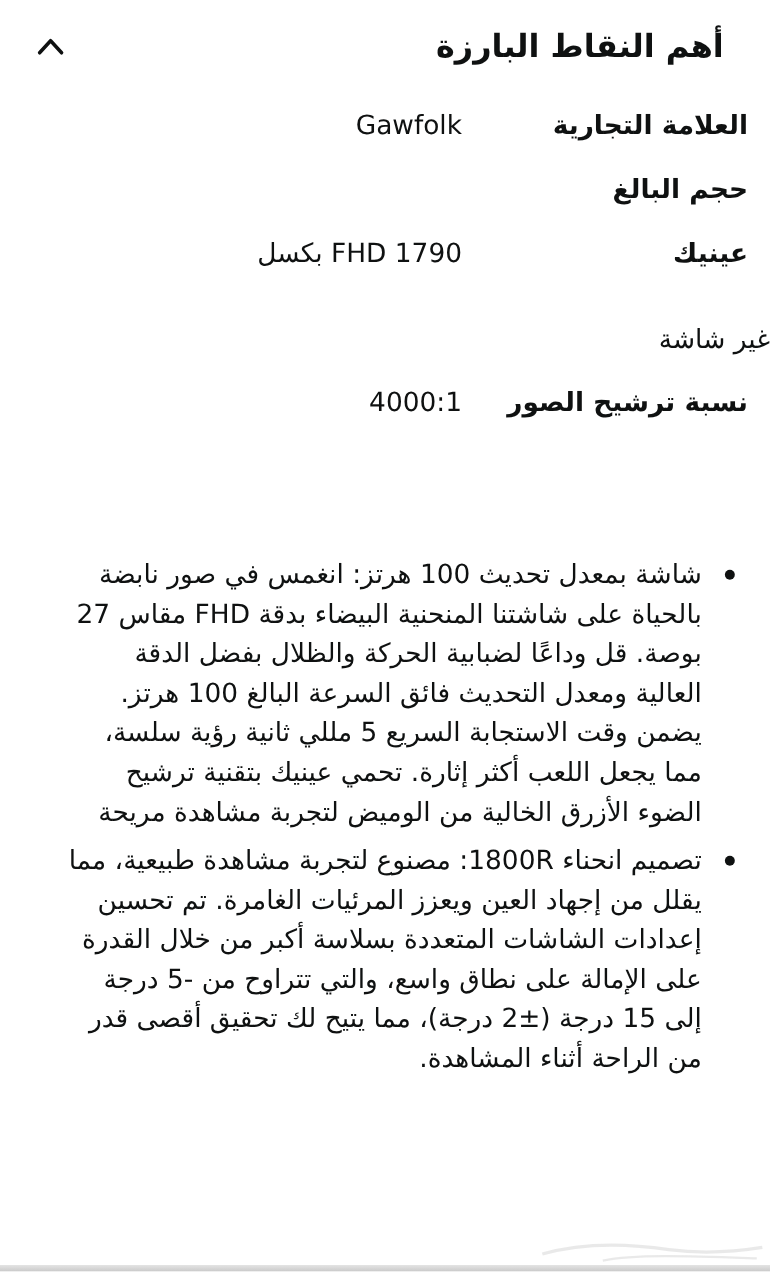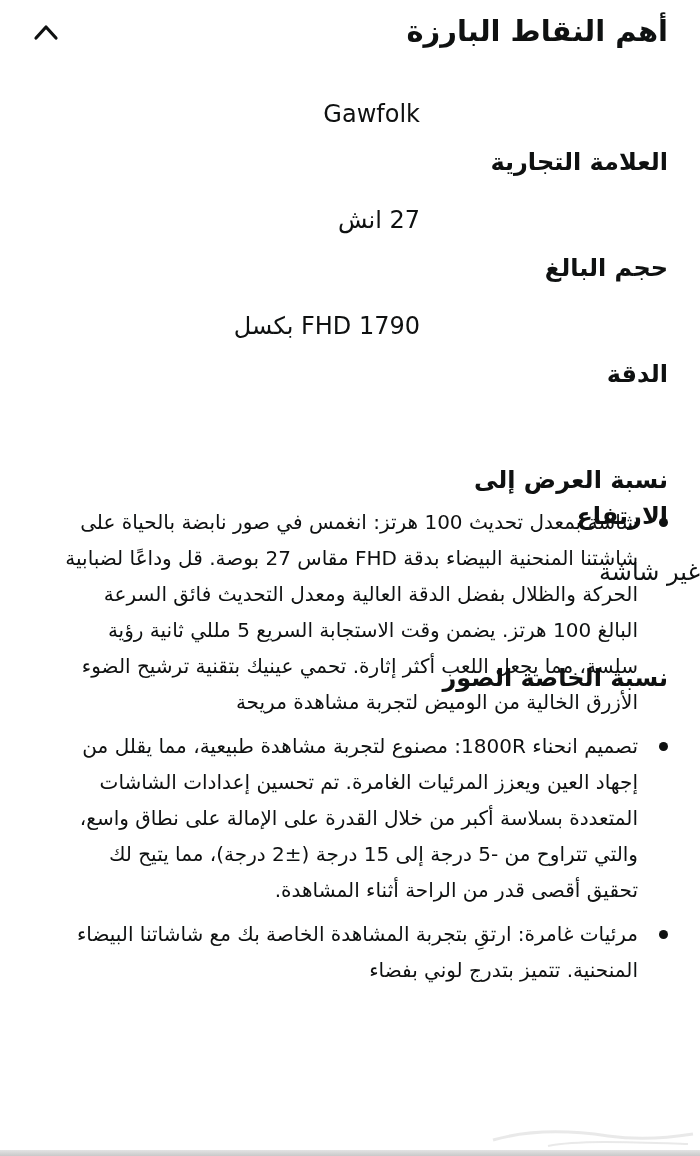--- a/index.html
+++ b/index.html
@@ -6,56 +6,55 @@
   html, body {
     width: 700px; height: 1156px; overflow: hidden;
     background: #ffffff;
     font-family: "DejaVu Sans", "Liberation Sans", sans-serif;
     color: #0f1111;
   }
   .page { position: relative; width: 700px; height: 1156px; direction: rtl; }
 
   .header {
     position: absolute; top: 14px; left: 0; right: 0; height: 56px;
-    display: flex; justify-content: space-between;
-    padding: 0 32px 0 28px;
+    display: flex; align-items: center; justify-content: space-between;
+    padding: 0 42px 0 28px;
   }
   .header-title {
     font-size: 29px; font-weight: bold; letter-spacing: 0;
   }
   .collapse-btn {
     width: 36px; height: 36px; display: flex; align-items: center; justify-content: center;
     cursor: pointer;
   }
   .collapse-btn svg { width: 26px; height: 18px; }
 
   .specs { position: absolute; top: 96px; left: 0; right: 0; }
   .spec-row {
     display: flex; direction: rtl; align-items: flex-start;
     margin-bottom: 22px;
   }
   .spec-label {
-    width: 280px; padding-right: 32px;
+    width: 280px; padding-right: 20px;
     font-size: 24px; font-weight: bold; line-height: 36px;
     text-align: right;
-    margin-top: 48px;
   }
   .spec-value {
     flex: 1; padding-right: 0;
     font-size: 24px; line-height: 36px; text-align: right;
   }
   .spec-row:nth-child(4) { margin-bottom: 20px; }
 
   .bullets {
     position: absolute; top: 504px; left: 58px; right: 32px;
     list-style: none; direction: rtl;
   }
   .bullet {
     position: relative; padding-right: 30px;
-    font-size: 20px; line-height: 36px; text-align: right;
+    font-size: 24px; line-height: 36px; text-align: right;
     margin-bottom: 8px;
   }
   .bullet-dot {
     position: absolute; right: 0; top: 14px;
     width: 9px; height: 9px; border-radius: 50%; background: #0f1111;
   }
 
   .bottom-bar {
     position: absolute; left: 0; right: 0; bottom: 0; height: 6px;
     background: linear-gradient(#e4e4e4, #c9c9c9);
@@ -79,50 +78,45 @@
     </div>
   </div>
 
   <div class="specs">
     <div class="spec-row">
       <div class="spec-label">العلامة التجارية</div>
       <div class="spec-value">Gawfolk</div>
     </div>
     <div class="spec-row">
       <div class="spec-label">حجم البالغ</div>
-      <div class="spec-value">27 انش</div>
     </div>
     <div class="spec-row">
-      <div class="spec-label">الدقة</div>
+      <div class="spec-label">عينيك</div>
       <div class="spec-value">FHD 1790 بكسل</div>
     </div>
     <div class="spec-row">
-      <div class="spec-label">نسبة العرض إلى الارتفاع</div>
     </div>
     <div class="spec-row">
       <div class="spec-value">غير شاشة</div>
     </div>
     <div class="spec-row">
-      <div class="spec-label">نسبة الخاصة الصور</div>
+      <div class="spec-label">نسبة ترشيح الصور</div>
+      <div class="spec-value">4000:1</div>
     </div>
   </div>
 
   <ul class="bullets">
     <li class="bullet">
       <span class="bullet-dot"></span>
       <span>شاشة بمعدل تحديث 100 هرتز: انغمس في صور نابضة بالحياة على شاشتنا المنحنية البيضاء بدقة FHD مقاس 27 بوصة. قل وداعًا لضبابية الحركة والظلال بفضل الدقة العالية ومعدل التحديث فائق السرعة البالغ 100 هرتز. يضمن وقت الاستجابة السريع 5 مللي ثانية رؤية سلسة، مما يجعل اللعب أكثر إثارة. تحمي عينيك بتقنية ترشيح الضوء الأزرق الخالية من الوميض لتجربة مشاهدة مريحة</span>
     </li>
     <li class="bullet">
       <span class="bullet-dot"></span>
       <span>تصميم انحناء 1800R: مصنوع لتجربة مشاهدة طبيعية، مما يقلل من إجهاد العين ويعزز المرئيات الغامرة. تم تحسين إعدادات الشاشات المتعددة بسلاسة أكبر من خلال القدرة على الإمالة على نطاق واسع، والتي تتراوح من -5 درجة إلى 15 درجة (±2 درجة)، مما يتيح لك تحقيق أقصى قدر من الراحة أثناء المشاهدة.</span>
     </li>
-    <li class="bullet">
-      <span class="bullet-dot"></span>
-      <span>مرئيات غامرة: ارتقِ بتجربة المشاهدة الخاصة بك مع شاشاتنا البيضاء المنحنية. تتميز بتدرج لوني بفضاء</span>
-    </li>
   </ul>
 
   <svg class="watermark" viewBox="0 0 210 24">
     <path d="M5,14 C40,4 80,4 120,10 C150,14 180,12 205,8" fill="none" stroke="#888" stroke-width="3"></path>
     <path d="M60,20 C90,14 140,16 200,18" fill="none" stroke="#888" stroke-width="2"></path>
   </svg>
 
   <div class="bottom-bar"></div>
 </div>
 

